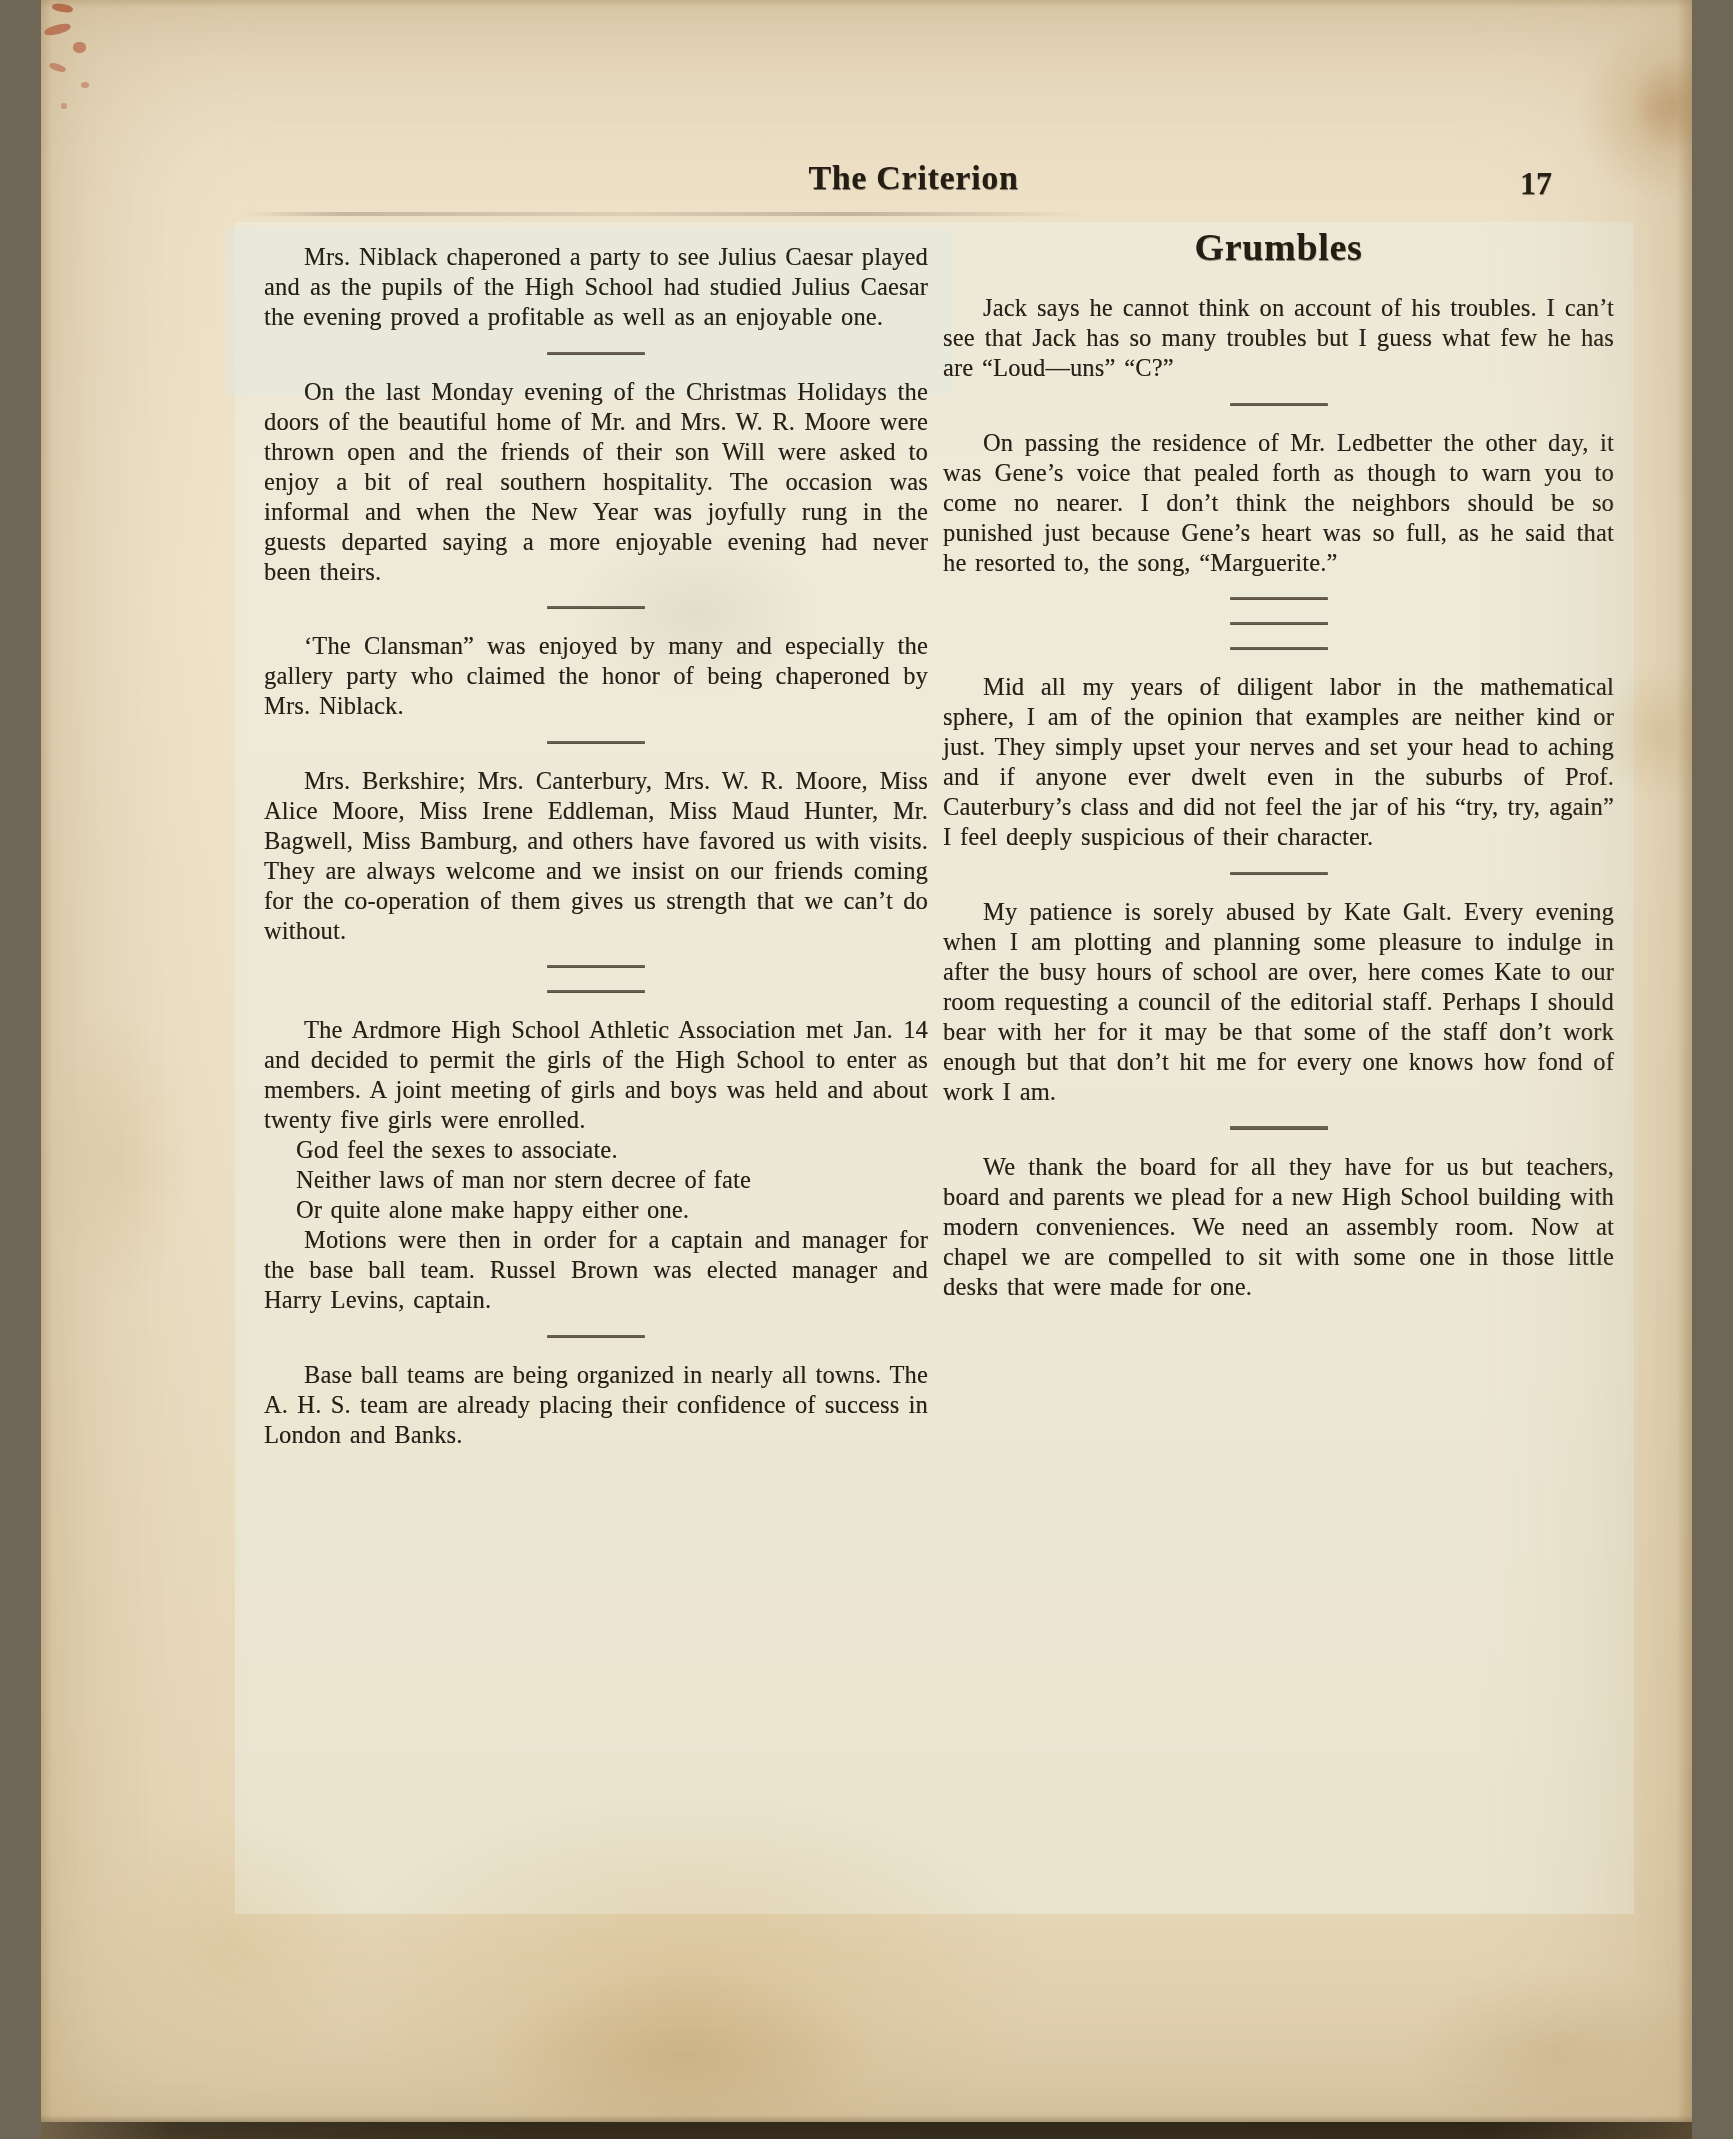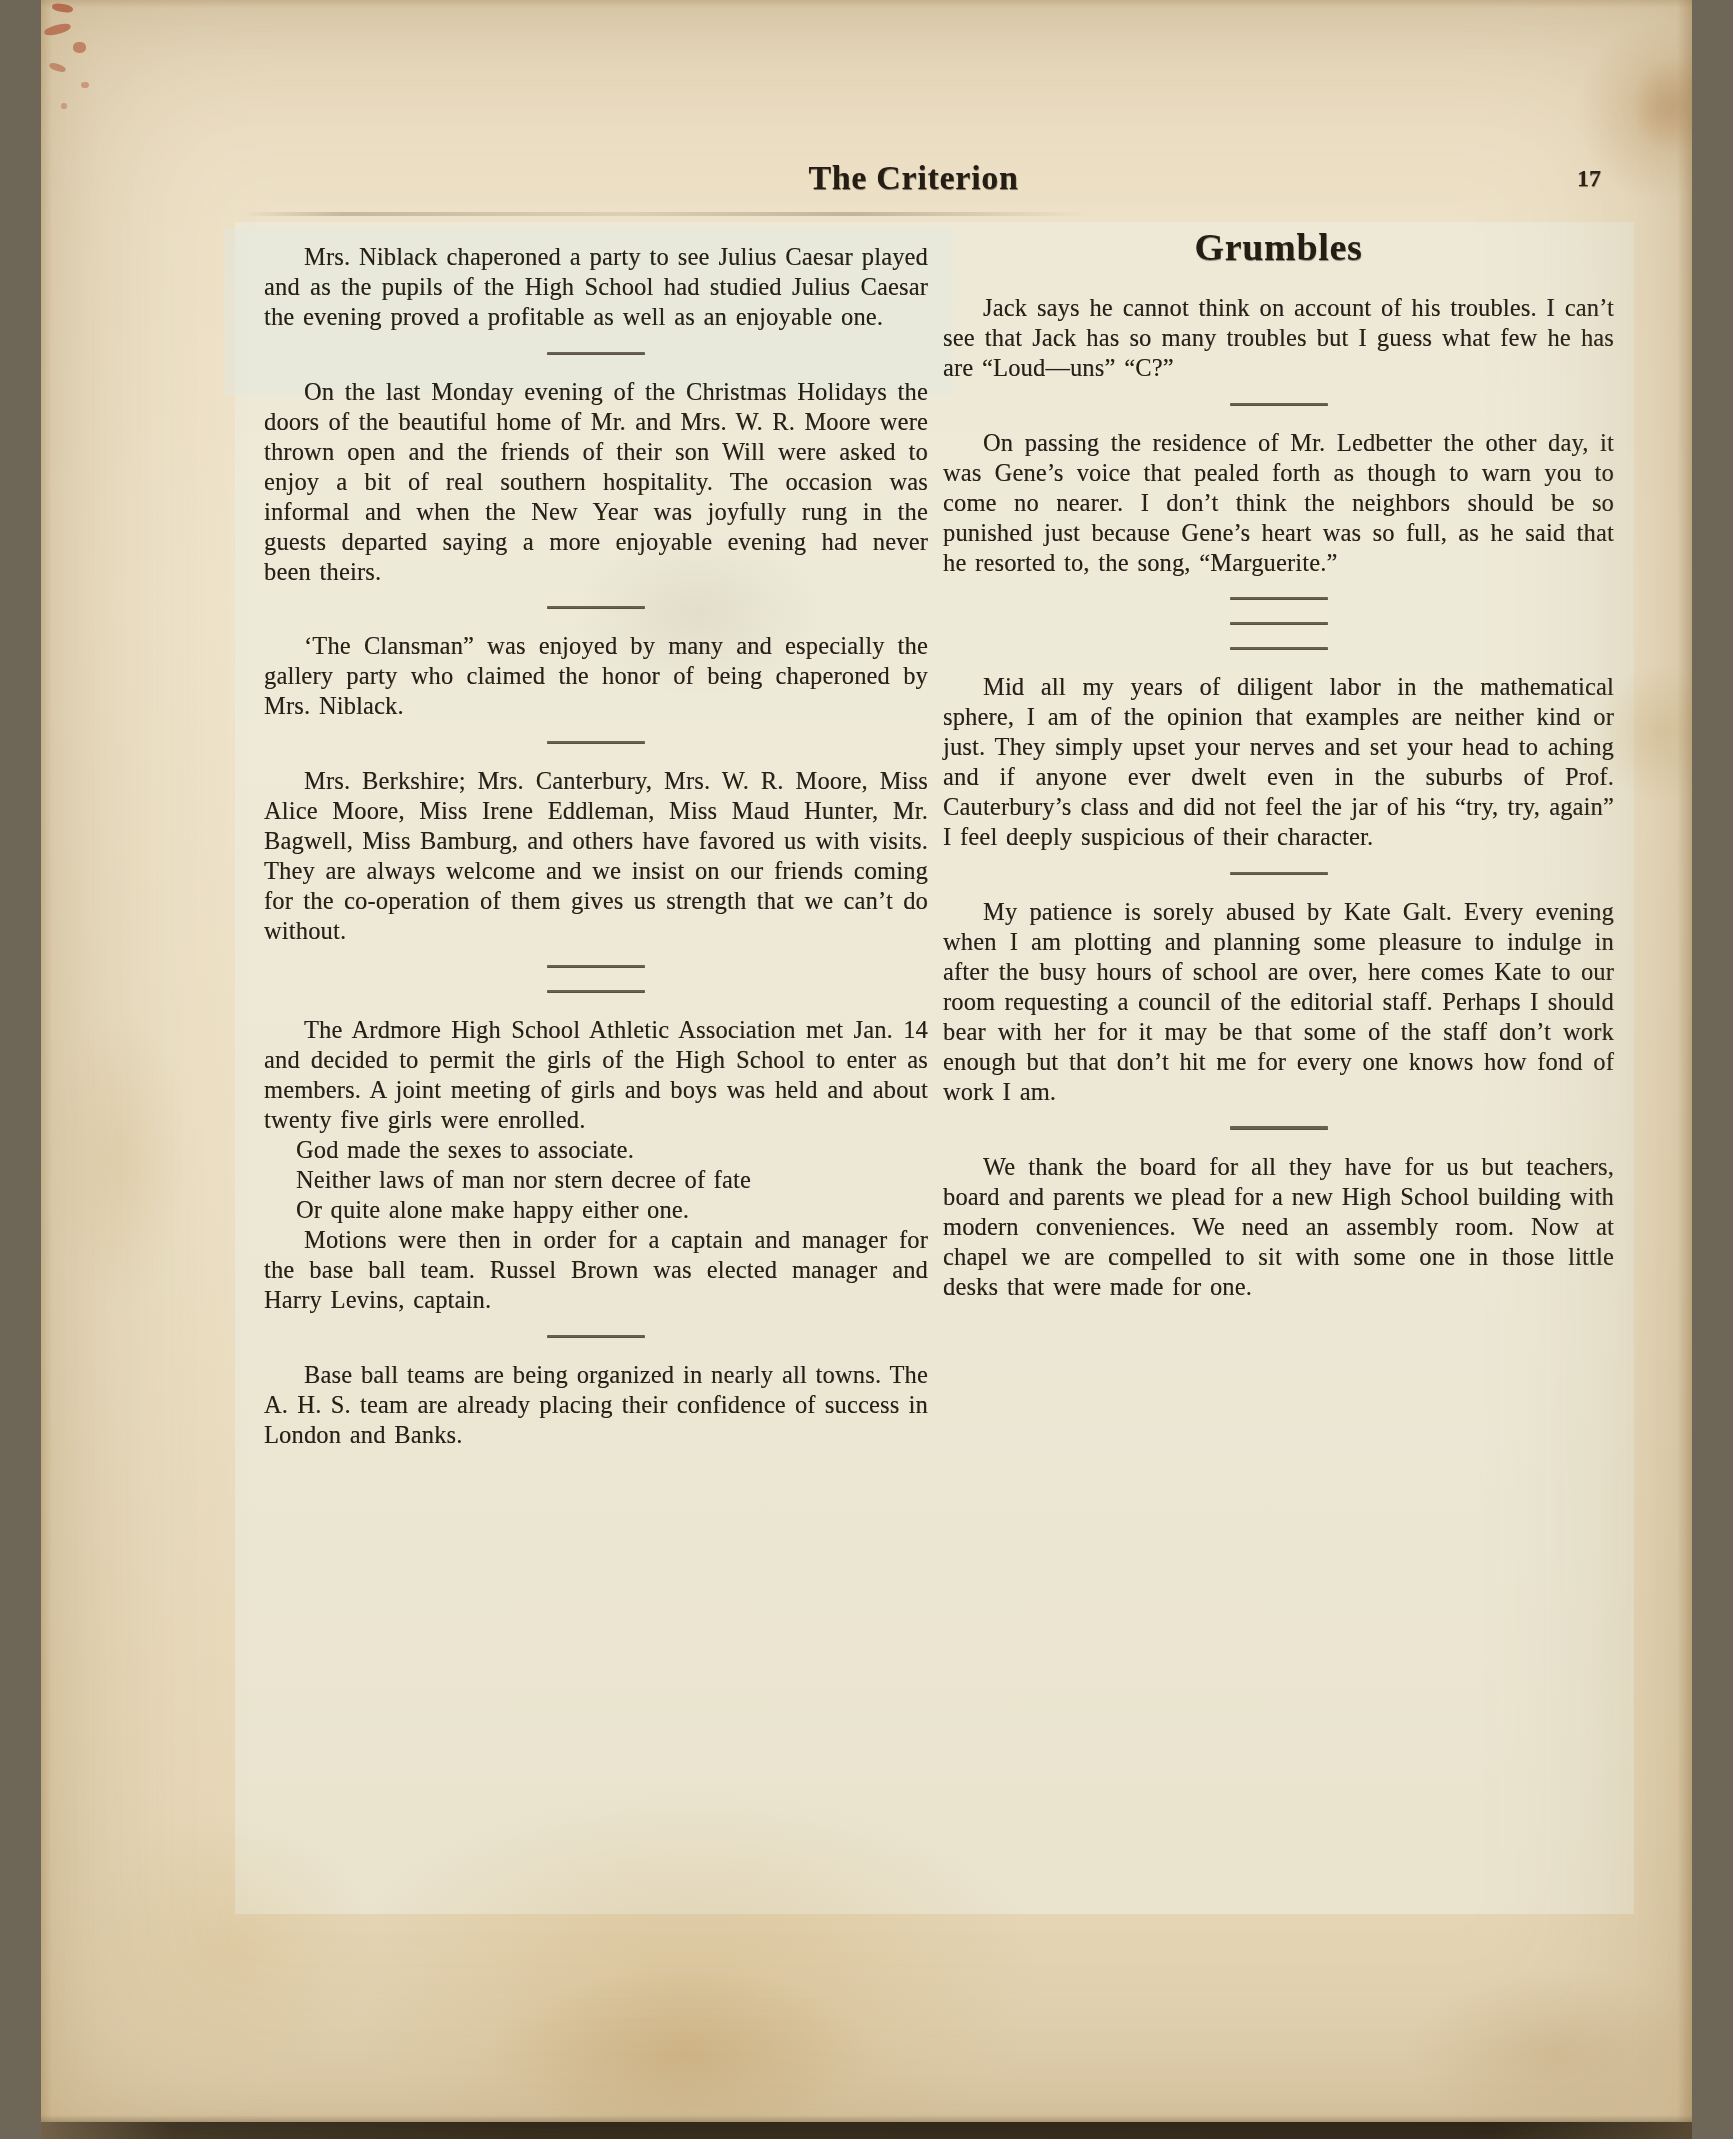--- a/index.html
+++ b/index.html
@@ -66,22 +66,22 @@
   
   .page-header{position:absolute;left:0;top:0;width:100%;z-index:3;}
   .journal-title{
     position:absolute;left:726px;top:159px;width:293px;
     text-align:center;
     font-size:34px;font-weight:700;letter-spacing:0.7px;
     color:#241d14;
     text-shadow:0.4px 0.6px 0.7px rgba(36,29,20,0.55);
   }
   .page-number{
-    position:absolute;left:1536px;top:165px;width:56px;
-    font-size:24px;font-weight:700;color:#241d14;
+    position:absolute;left:1479px;top:165px;width:56px;
+    font-size:32px;font-weight:700;color:#241d14;
     text-shadow:0.3px 0.5px 0.7px rgba(36,29,20,0.5);
   }
   
   .column{position:absolute;z-index:3;}
   .column-left{left:223px;top:242px;width:664px;}
   .column-right{left:902px;top:225px;width:671px;}
   .para{
     margin:0 0 14px 0;
     font-size:24.4px;line-height:30px;
     text-align:justify;text-indent:40px;
@@ -144,21 +144,21 @@
     <p class="para">‘The Clansman” was enjoyed by many and especially the gallery party who claimed the honor of being chaperoned by Mrs. Niblack.</p>
     <div class="rule"></div>
 
     <p class="para">Mrs. Berkshire; Mrs. Canterbury, Mrs. W. R. Moore, Miss Alice Moore, Miss Irene Eddleman, Miss Maud Hunter, Mr. Bagwell, Miss Bamburg, and others have favored us with visits. They are always welcome and we insist on our friends coming for the co-operation of them gives us strength that we can’t do without.</p>
     <div class="rule"></div>
 
     <div class="rule"></div>
 
     <div class="composite">
       <p class="para">The Ardmore High School Athletic Association met Jan. 14 and decided to permit the girls of the High School to enter as members. A joint meeting of girls and boys was held and about twenty five girls were enrolled.</p>
-      <div class="poem-line">God made the sexes to associate.</div>
+      <div class="poem-line">God feel the sexes to associate.</div>
       <div class="poem-line">Neither laws of man nor stern decree of fate</div>
       <div class="poem-line">Or quite alone make happy either one.</div>
       <p class="para">Motions were then in order for a captain and manager for the base ball team. Russel Brown was elected manager and Harry Levins, captain.</p>
     </div>
     <div class="rule"></div>
 
     <p class="para">Base ball teams are being organized in nearly all towns. The A. H. S. team are already placing their confidence of success in London and Banks.</p>
   </section>
 
   <section class="column column-right">

